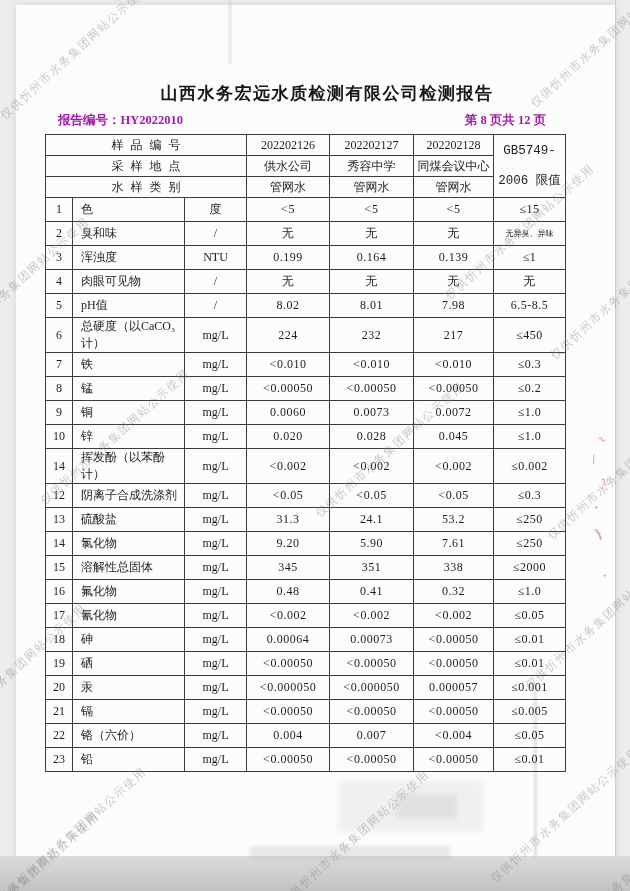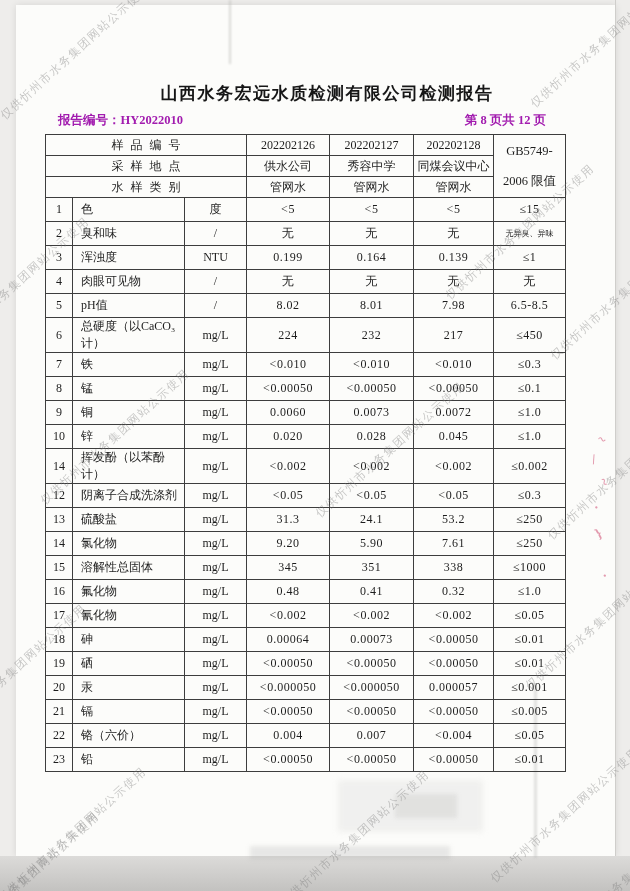--- a/index.html
+++ b/index.html
@@ -64,21 +64,21 @@
     text-align: center;
     vertical-align: middle;
     padding: 0;
     overflow: hidden;
     color: #1d1d1d;
   }
   thead td { height: 21px; }
   tbody td { height: 24px; }
   .lbl { letter-spacing: 7px; text-indent: 7px; }
   .limit-head { font-size: 12.5px; }
-  .limit-head .lh-line { line-height: 30px; }
+  .limit-head .lh-line { line-height: 30px; font-family: Liberation Mono, monospace; }
   .c-name { text-align: left !important; padding-left: 8px !important; }
   .c-val, .c-limit { letter-spacing: 0.5px; }
   .small { font-size: 8px !important; letter-spacing: 0 !important; }
   .wm {
     position: absolute;
     white-space: nowrap;
     font-size: 11.5px;
     letter-spacing: 1.5px;
     color: rgba(125,125,125,0.42);
     transform: translate(-50%,-50%) rotate(-42deg);
@@ -232,21 +232,21 @@
         <td class="c-val">&lt;0.010</td>
         <td class="c-limit">≤0.3</td>
       </tr>
       <tr>
         <td class="c-no">8</td>
         <td class="c-name">锰</td>
         <td class="c-unit">mg/L</td>
         <td class="c-val">&lt;0.00050</td>
         <td class="c-val">&lt;0.00050</td>
         <td class="c-val">&lt;0.00050</td>
-        <td class="c-limit">≤0.1</td>
+        <td class="c-limit">≤0.2</td>
       </tr>
       <tr>
         <td class="c-no">9</td>
         <td class="c-name">铜</td>
         <td class="c-unit">mg/L</td>
         <td class="c-val">0.0060</td>
         <td class="c-val">0.0073</td>
         <td class="c-val">0.0072</td>
         <td class="c-limit">≤1.0</td>
       </tr>
@@ -295,21 +295,21 @@
         <td class="c-val">7.61</td>
         <td class="c-limit">≤250</td>
       </tr>
       <tr>
         <td class="c-no">15</td>
         <td class="c-name">溶解性总固体</td>
         <td class="c-unit">mg/L</td>
         <td class="c-val">345</td>
         <td class="c-val">351</td>
         <td class="c-val">338</td>
-        <td class="c-limit">≤1000</td>
+        <td class="c-limit">≤2000</td>
       </tr>
       <tr>
         <td class="c-no">16</td>
         <td class="c-name">氟化物</td>
         <td class="c-unit">mg/L</td>
         <td class="c-val">0.48</td>
         <td class="c-val">0.41</td>
         <td class="c-val">0.32</td>
         <td class="c-limit">≤1.0</td>
       </tr>

